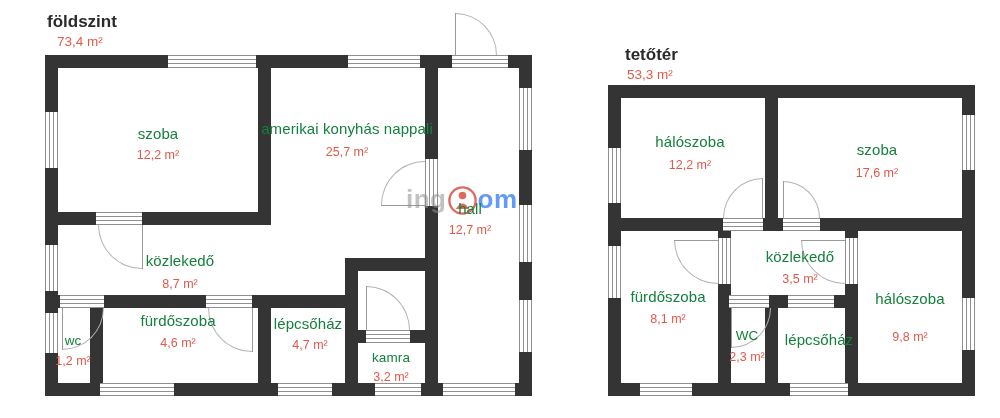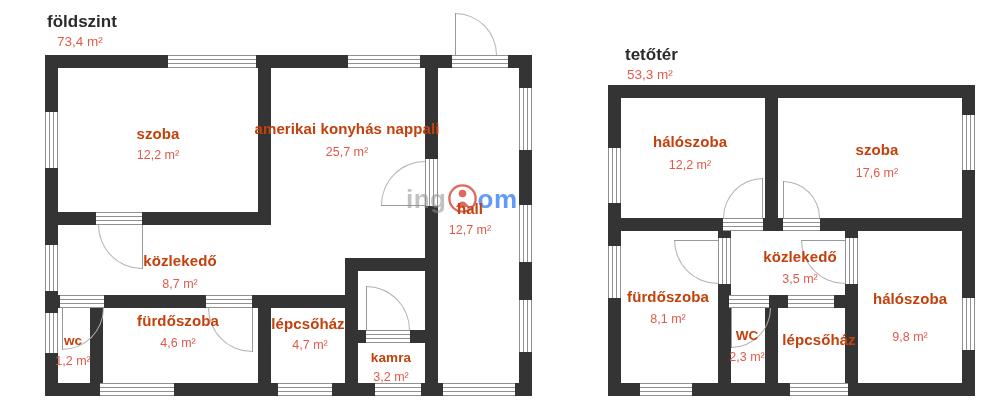--- a/index.html
+++ b/index.html
@@ -10,27 +10,27 @@
         background-image:repeating-linear-gradient(to bottom,#909090 0 1px,#fff 1px 4px);}
   .winv{position:absolute;width:13px;z-index:2;background:#fff;
         background-image:repeating-linear-gradient(to right,#909090 0 1px,#fff 1px 4px);}
   .arc{position:absolute;box-sizing:border-box;z-index:3;}
   .arc-br{border-right:1px solid #b3b3b3;border-bottom:1px solid #b3b3b3;border-bottom-right-radius:100%;}
   .arc-bl{border-left:1px solid #b3b3b3;border-bottom:1px solid #b3b3b3;border-bottom-left-radius:100%;}
   .arc-tr{border-top:1px solid #b3b3b3;border-right:1px solid #b3b3b3;border-top-right-radius:100%;}
   .arc-tl{border-top:1px solid #b3b3b3;border-left:1px solid #b3b3b3;border-top-left-radius:100%;}
   .leaf{position:absolute;background:#9a9a9a;z-index:3;}
   .rname{position:absolute;transform:translateX(-50%);white-space:nowrap;z-index:7;
-         font-size:15px;font-weight:700;color:#c2410c;letter-spacing:.1px;}
+         font-size:15px;font-weight:400;color:#15803d;letter-spacing:.1px;}
   .rarea{position:absolute;transform:translateX(-50%);white-space:nowrap;z-index:7;
          font-size:12.5px;font-weight:400;color:#e05a4b;}
   .sm{font-size:13.5px;}
   .ftitle{position:absolute;font-size:17px;font-weight:700;color:#2b2b2b;z-index:7;}
   .farea{position:absolute;font-size:13.5px;font-weight:400;color:#e05a4b;z-index:7;}
-  .wm{position:absolute;left:406px;top:184px;width:190px;display:flex;align-items:flex-start;
+  .wm{position:absolute;left:406px;top:184px;width:190px;display:flex;align-items:flex-end;
       z-index:6;font-weight:700;font-size:26px;letter-spacing:.5px;pointer-events:none;}
   .wm .g{color:#8f8f8f;opacity:.55;}
   .wm .r{color:#3b82f6;opacity:.8;}
   .wm .logo{width:29px;height:29px;flex:0 0 29px;margin:0 1px;opacity:.85;}
 </style>
 </head>
 <body>
 
 <div id="stage">
 

